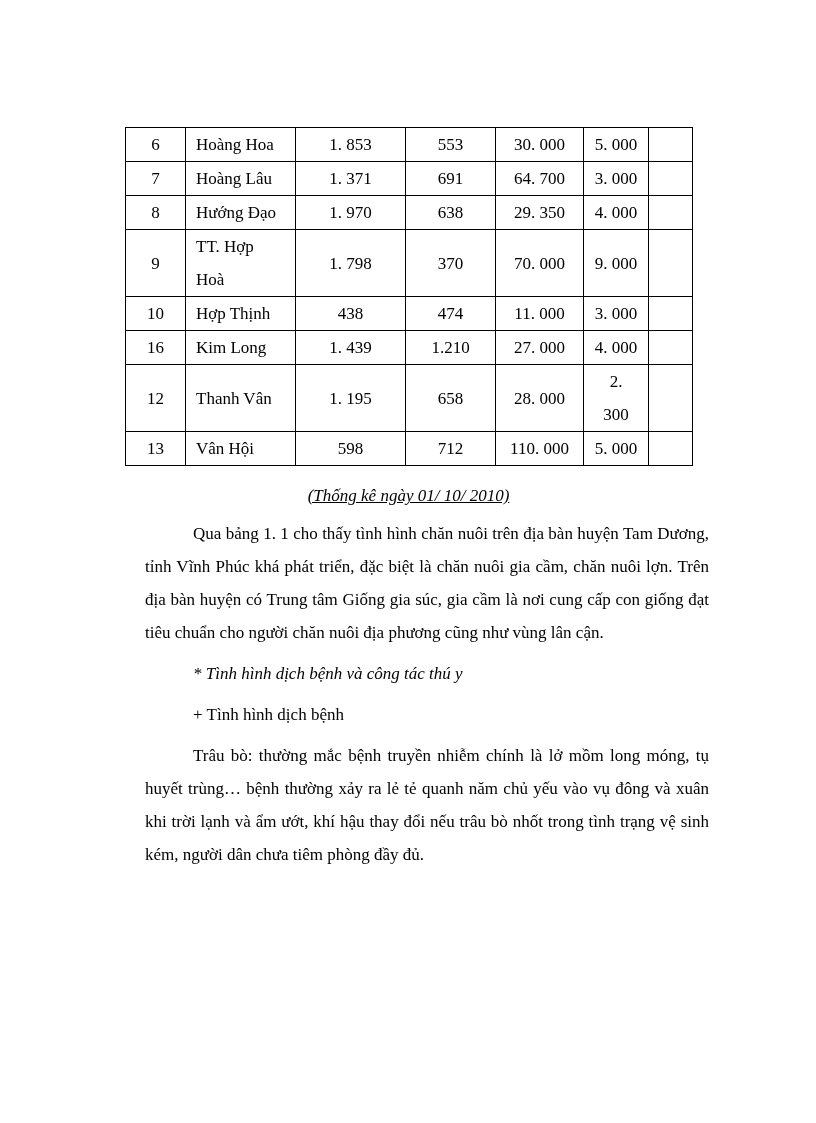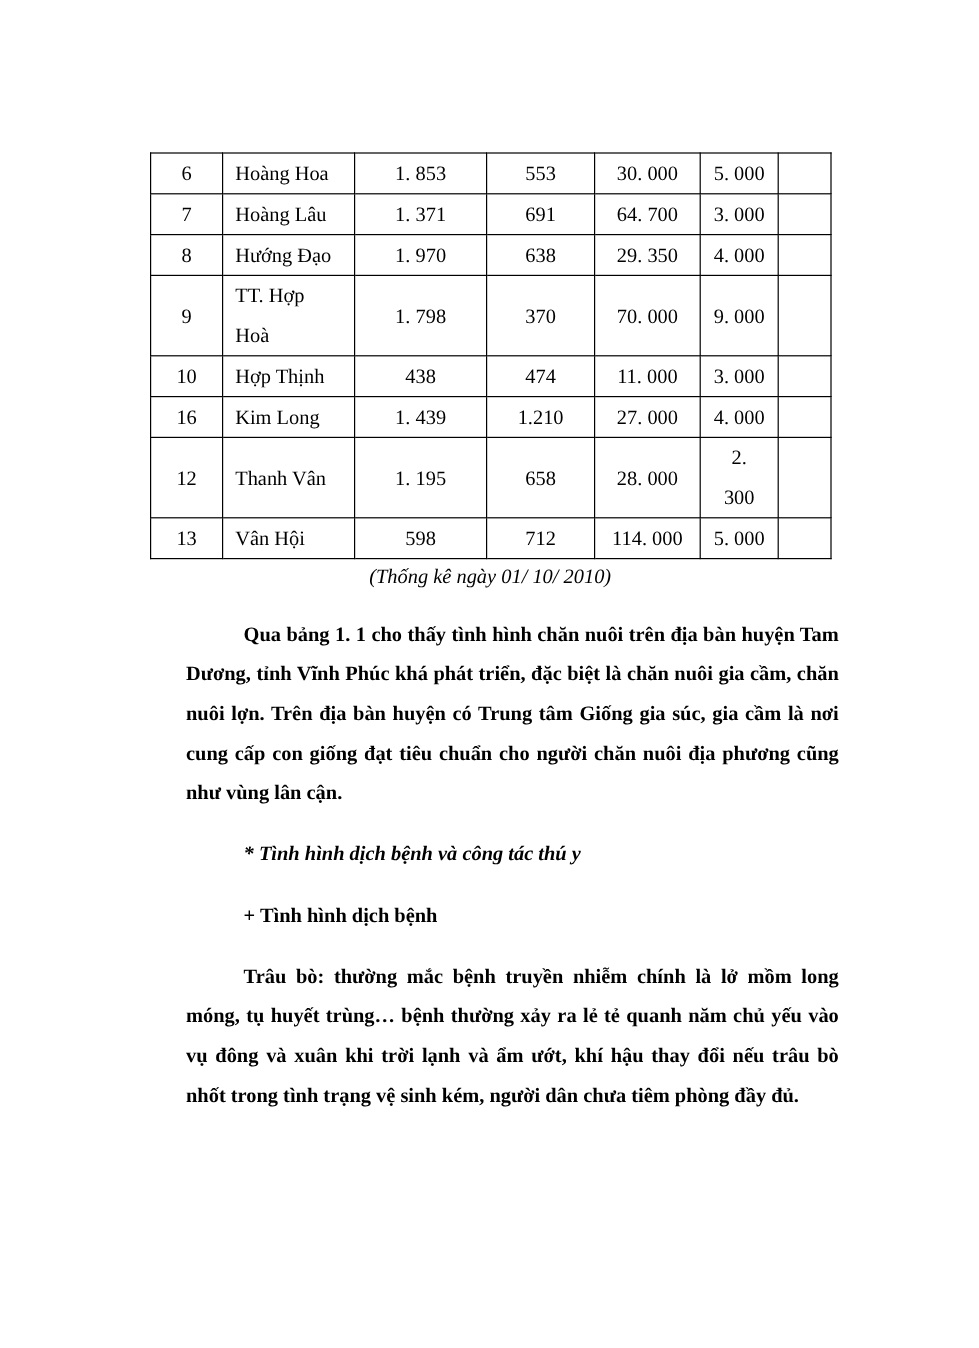--- a/index.html
+++ b/index.html
@@ -34,33 +34,33 @@
     overflow: hidden;
   }
   table.data td.c-name {
     text-align: left;
     padding-left: 10px;
   }
   .caption {
     width: 567px;
     text-align: center;
     font-style: italic;
-    margin-top: 2px;
+    margin-top: 17px;
     line-height: 26px;
+    text-decoration: underline;
   }
   .text-block {
     margin-left: 12px;
     width: 580px;
     margin-top: 6px;
   }
   .text-block p {
-    margin: 18px;
+    margin: 8px;
     text-indent: 48px;
     line-height: 33px;
-    font-weight: bold;
   }
   .text-block p.just {
     text-align: justify;
   }
   .text-block p.italic {
     font-style: italic;
   }
 </style>
 </head>
 <body>
@@ -141,21 +141,21 @@
         <td>28. 000</td>
         <td>2.
 300</td>
         <td></td>
       </tr>
       <tr>
         <td>13</td>
         <td class="c-name">Vân Hội</td>
         <td>598</td>
         <td>712</td>
-        <td>114. 000</td>
+        <td>110. 000</td>
         <td>5. 000</td>
         <td></td>
       </tr>
     </tbody>
   </table>
 
   <div class="caption">(Thống kê ngày 01/ 10/ 2010)</div>
 
   <div class="text-block">
     <p class="just">Qua bảng 1. 1 cho thấy tình hình chăn nuôi trên địa bàn huyện Tam Dương, tỉnh Vĩnh Phúc khá phát triển, đặc biệt là chăn nuôi gia cầm, chăn nuôi lợn. Trên địa bàn huyện có Trung tâm Giống gia súc, gia cầm là nơi cung cấp con giống đạt tiêu chuẩn cho người chăn nuôi địa phương cũng như vùng lân cận.</p>

